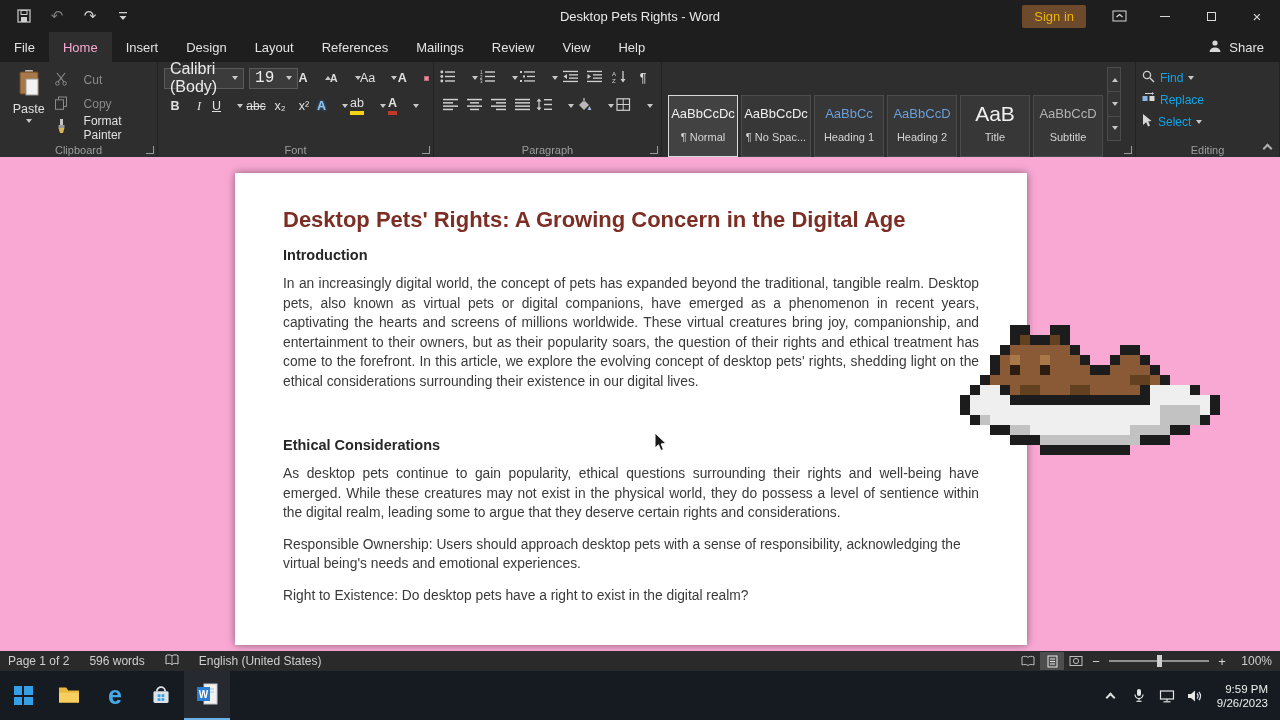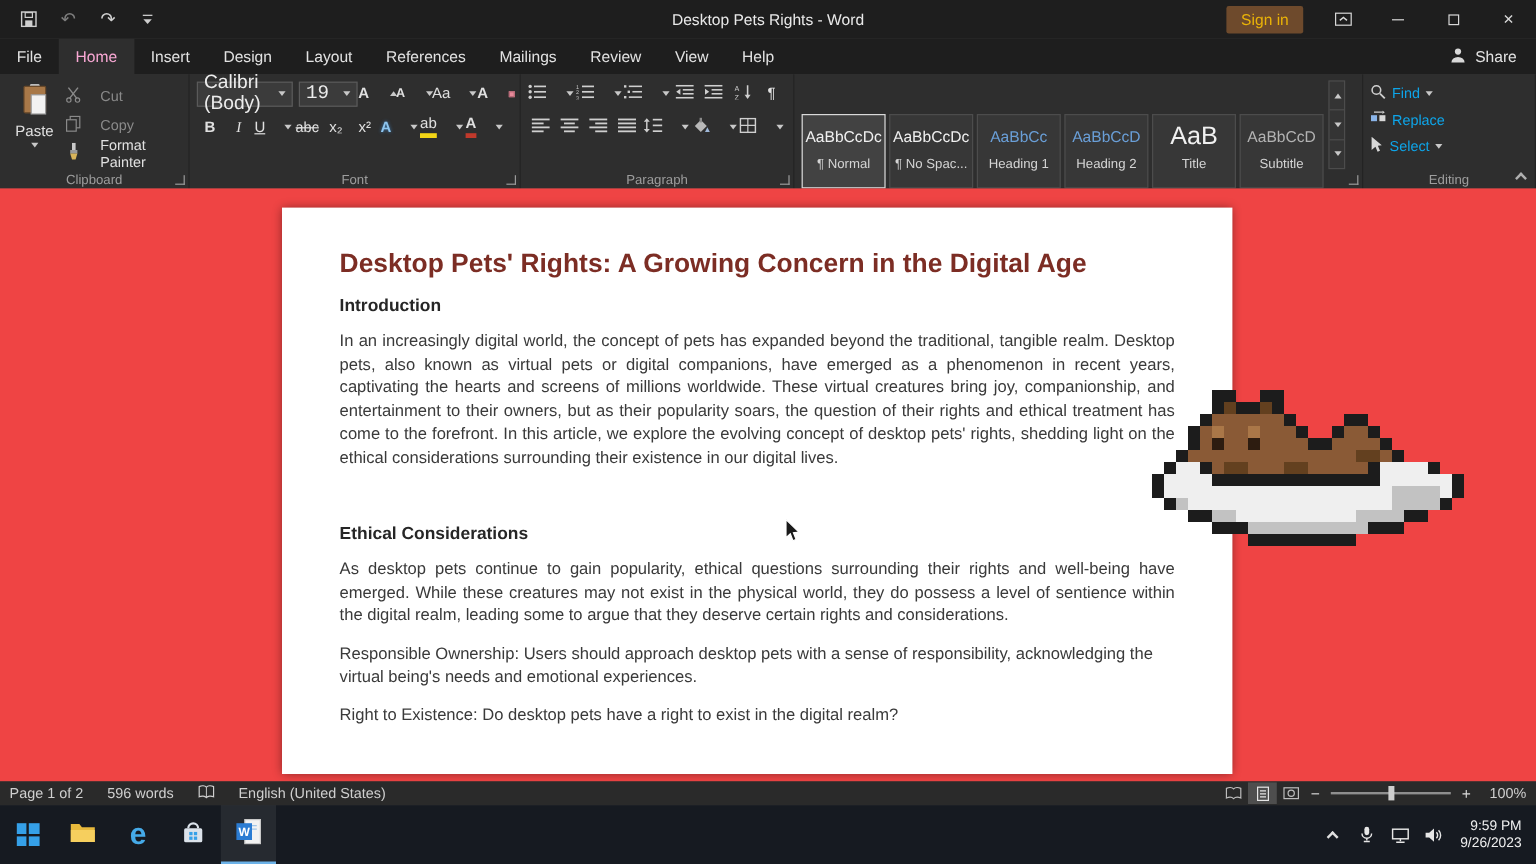--- a/index.html
+++ b/index.html
@@ -77,21 +77,21 @@
   .style-scroll .ss:last-child { border-bottom:none; }
 
   
   .g-edit { flex:1; }
   .edit-col { display:flex; flex-direction:column; gap:4px; padding-top:2px; }
   .edit-row { display:flex; align-items:center; gap:5px; height:18px; font-size:12px; color:#0ea5e9; }
 
   .collapse-chev { position:absolute; right:9px; bottom:5px; width:7px; height:7px; border-left:2px solid #b0b0b0; border-top:2px solid #b0b0b0; transform:rotate(45deg); }
 
   
-  .docarea { position:relative; height:494px; background:#ef4444; overflow:hidden; }
+  .docarea { position:relative; height:494px; background:#f9a8d4; overflow:hidden; }
   .page { position:absolute; left:235px; top:16px; width:792px; height:472px; background:#fff; padding:34px 48px 0 48px; box-shadow:0 0 8px rgba(0,0,0,.45); }
   .doc-title { font-size:22px; font-weight:bold; color:#7c2d24; margin-bottom:14px; }
   .doc-h { font-size:14.5px; font-weight:bold; color:#262626; margin:4px 0 11px; }
   .doc-h.gap-before { margin-top:46px; }
   .doc-p { font-size:13.8px; line-height:19.5px; color:#3a3a3a; text-align:justify; margin-bottom:12px; }
   .doc-p.plain { text-align:left; }
 
   .pet { position:absolute; left:960px; top:168px; width:260px; height:130px; }
   .cursor { position:absolute; left:654px; top:276px; }
 

